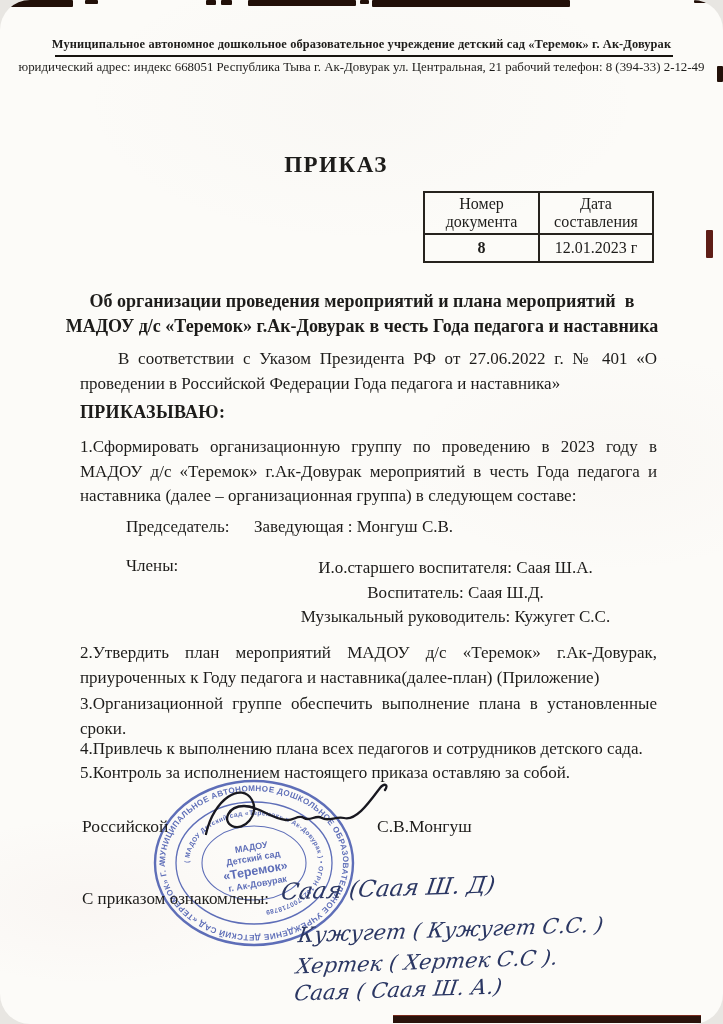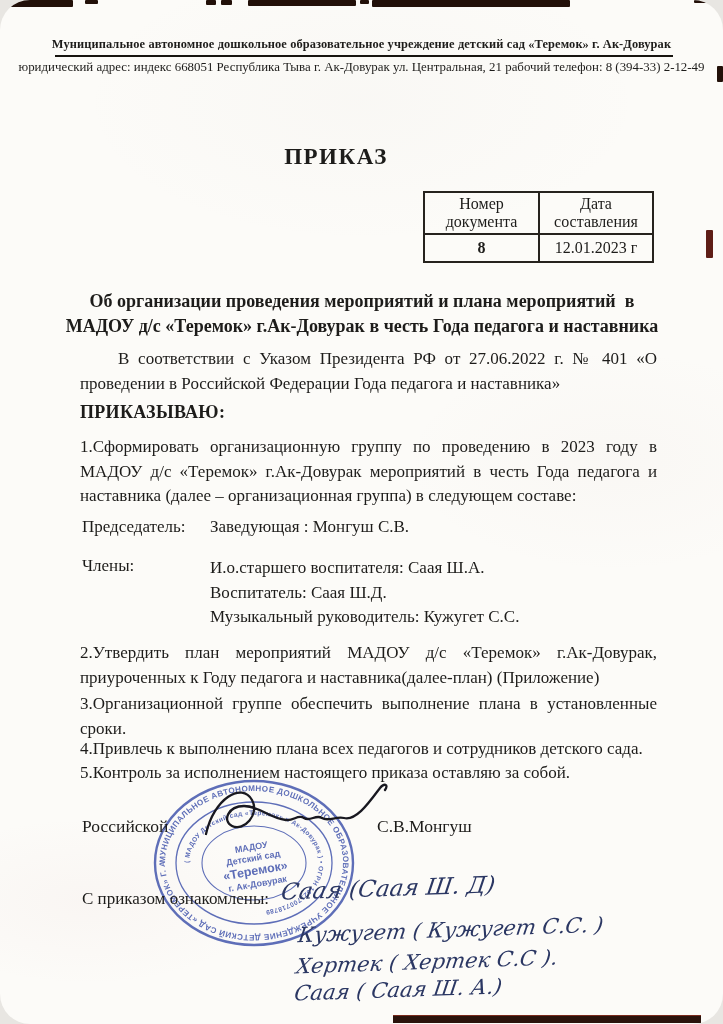--- a/index.html
+++ b/index.html
@@ -22,21 +22,21 @@
   
   .artifact{position:absolute;background:#221009;border-radius:1px;}
   .artifact.red{background:#5e1d16;}
 
   
   .hdr-org{top:37px;left:0;width:723px;text-align:center;font-weight:bold;font-size:12.4px;white-space:nowrap;letter-spacing:0.1px;}
   .hdr-rule{top:55px;left:55px;width:618px;border-top:2px solid #17140f;}
   .hdr-addr{top:60px;left:0;width:723px;text-align:center;font-size:12.9px;white-space:nowrap;}
 
   
-  .doc-type{top:144px;left:0;width:672px;text-align:center;font-size:23px;font-weight:bold;letter-spacing:1.5px;}
+  .doc-type{top:152px;left:0;width:672px;text-align:center;font-size:23px;font-weight:bold;letter-spacing:1.5px;}
 
   
   .doc-table{top:191px;left:423px;border-collapse:collapse;}
   .doc-table td{border:2px solid #26231e;font-size:16px;text-align:center;vertical-align:middle;padding:1px 4px;margin-top:16px;}
   .doc-table .th{height:38px;line-height:18px;}
   .doc-table .val{height:24px;}
   .c1{width:105px;}
   .c2{width:104px;}
   .bold{font-weight:bold;}
 
@@ -48,22 +48,22 @@
   .intro{top:347px;}
   .item1{top:435px;}
   .item2{top:641px;}
   .item3{top:692px;}
   .item4{top:737px;}
   .item5{top:761px;}
 
   .row{display:flex;font-size:17px;}
   .chair-row{top:517px;left:82px;width:575px;}
   .members-row{top:556px;left:82px;width:575px;}
-  .row .lbl{width:128px;flex:0 0 128px;}
-  .members-list div{line-height:24.6px;}
+  .row .lbl{width:128px;flex:0 0 128px;margin-left:44px;}
+  .members-list div{line-height:24.6px;text-align:center;}
   .chair-row .val,.members-list{flex:1;}
 
   
   .stamp{top:777px;left:150px;}
   .st-ring{fill:none;stroke:#4356ad;}
   .st-ringtext{fill:#4356ad;font-family:"Liberation Sans","DejaVu Sans",sans-serif;font-weight:bold;letter-spacing:0.4px;}
   .st-center text{fill:#4356ad;font-family:"Liberation Sans","DejaVu Sans",sans-serif;font-weight:bold;}
 
   .sig-squiggle{top:774px;left:192px;}
   .sig-squiggle path{fill:none;stroke:#181820;stroke-width:2.3;stroke-linecap:round;}

